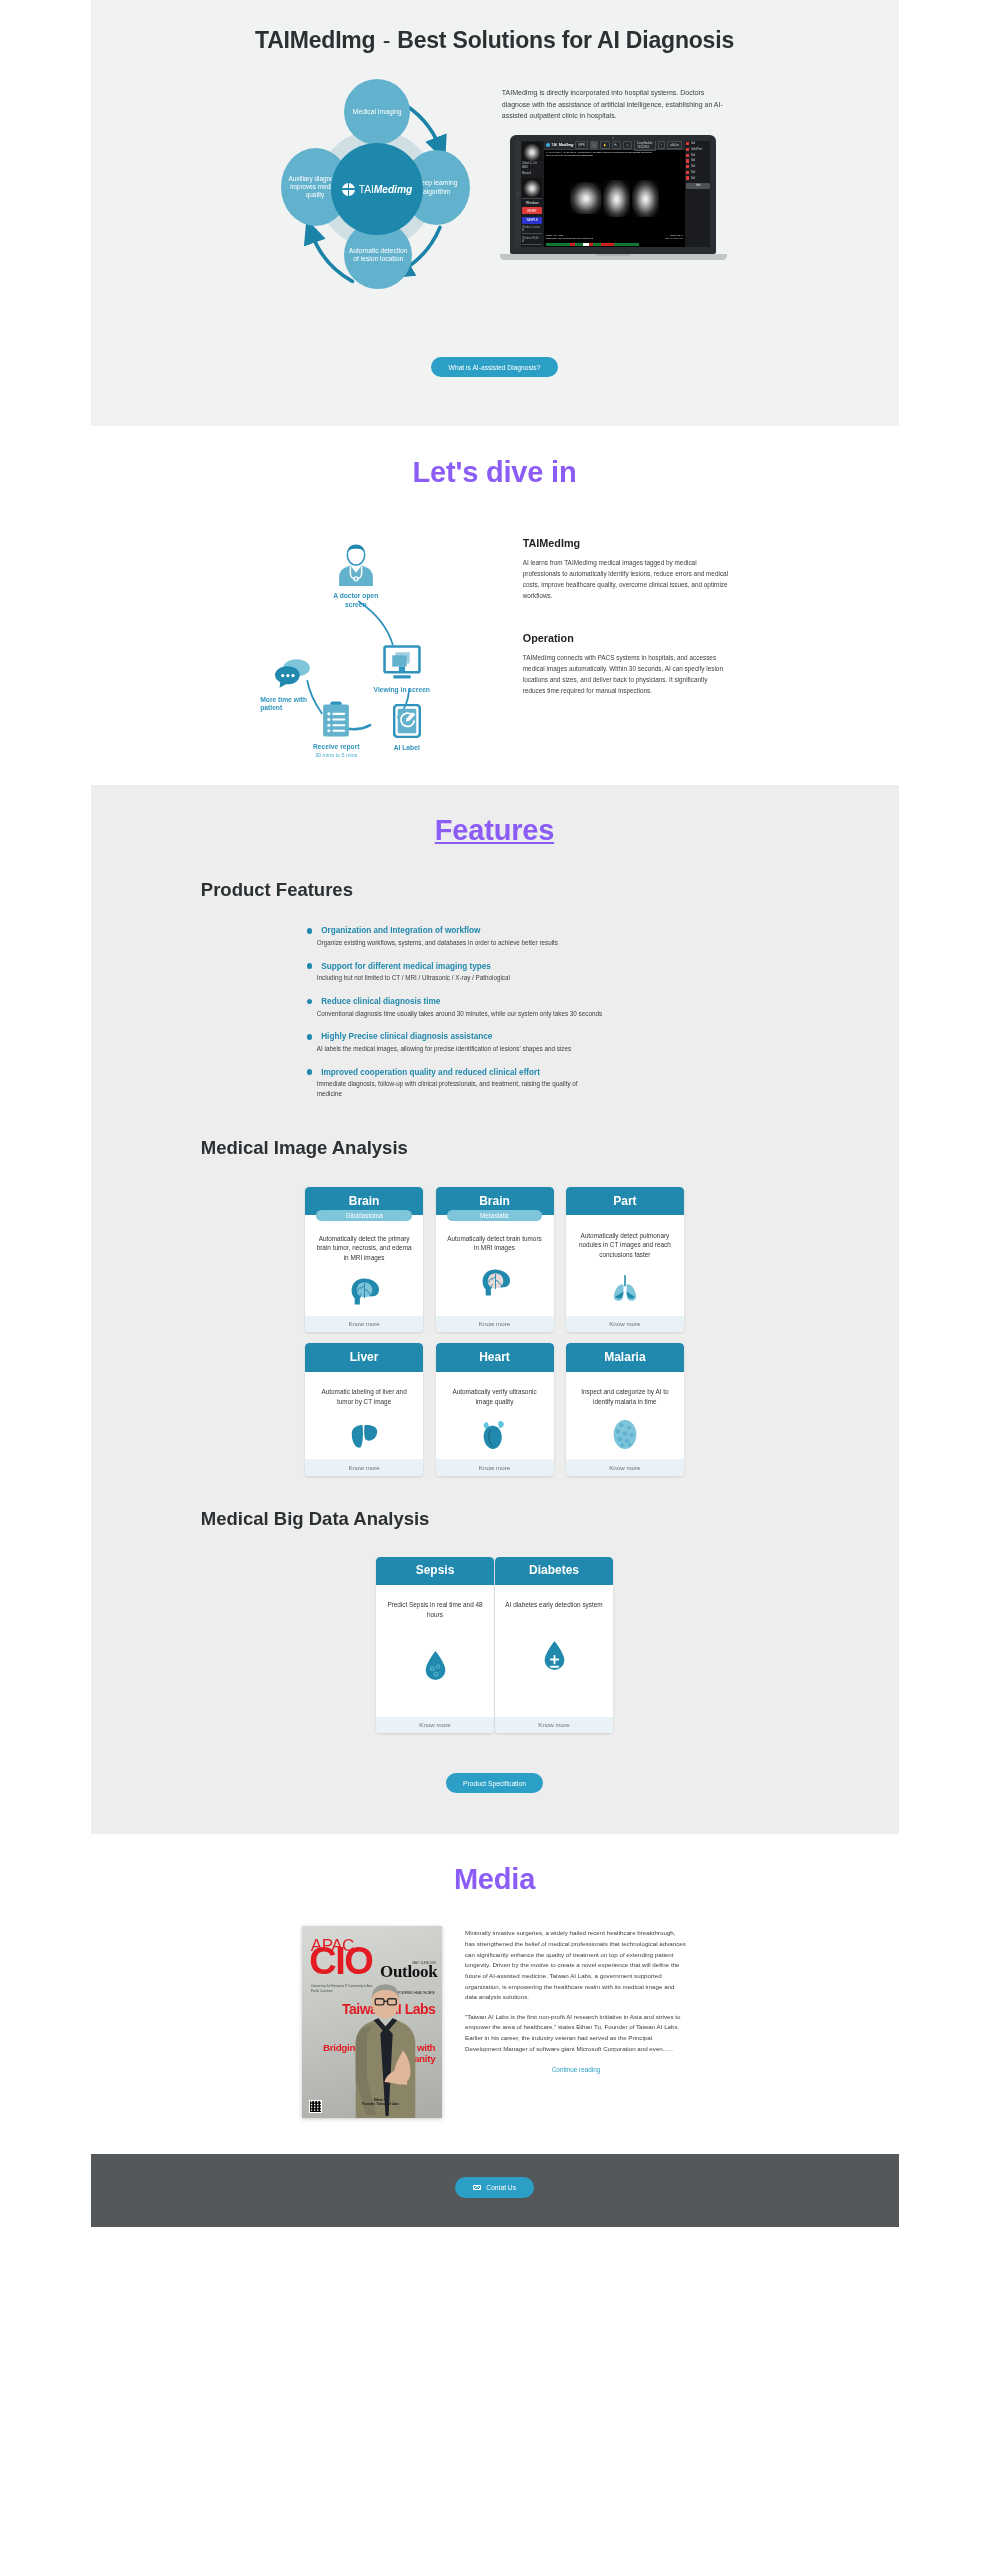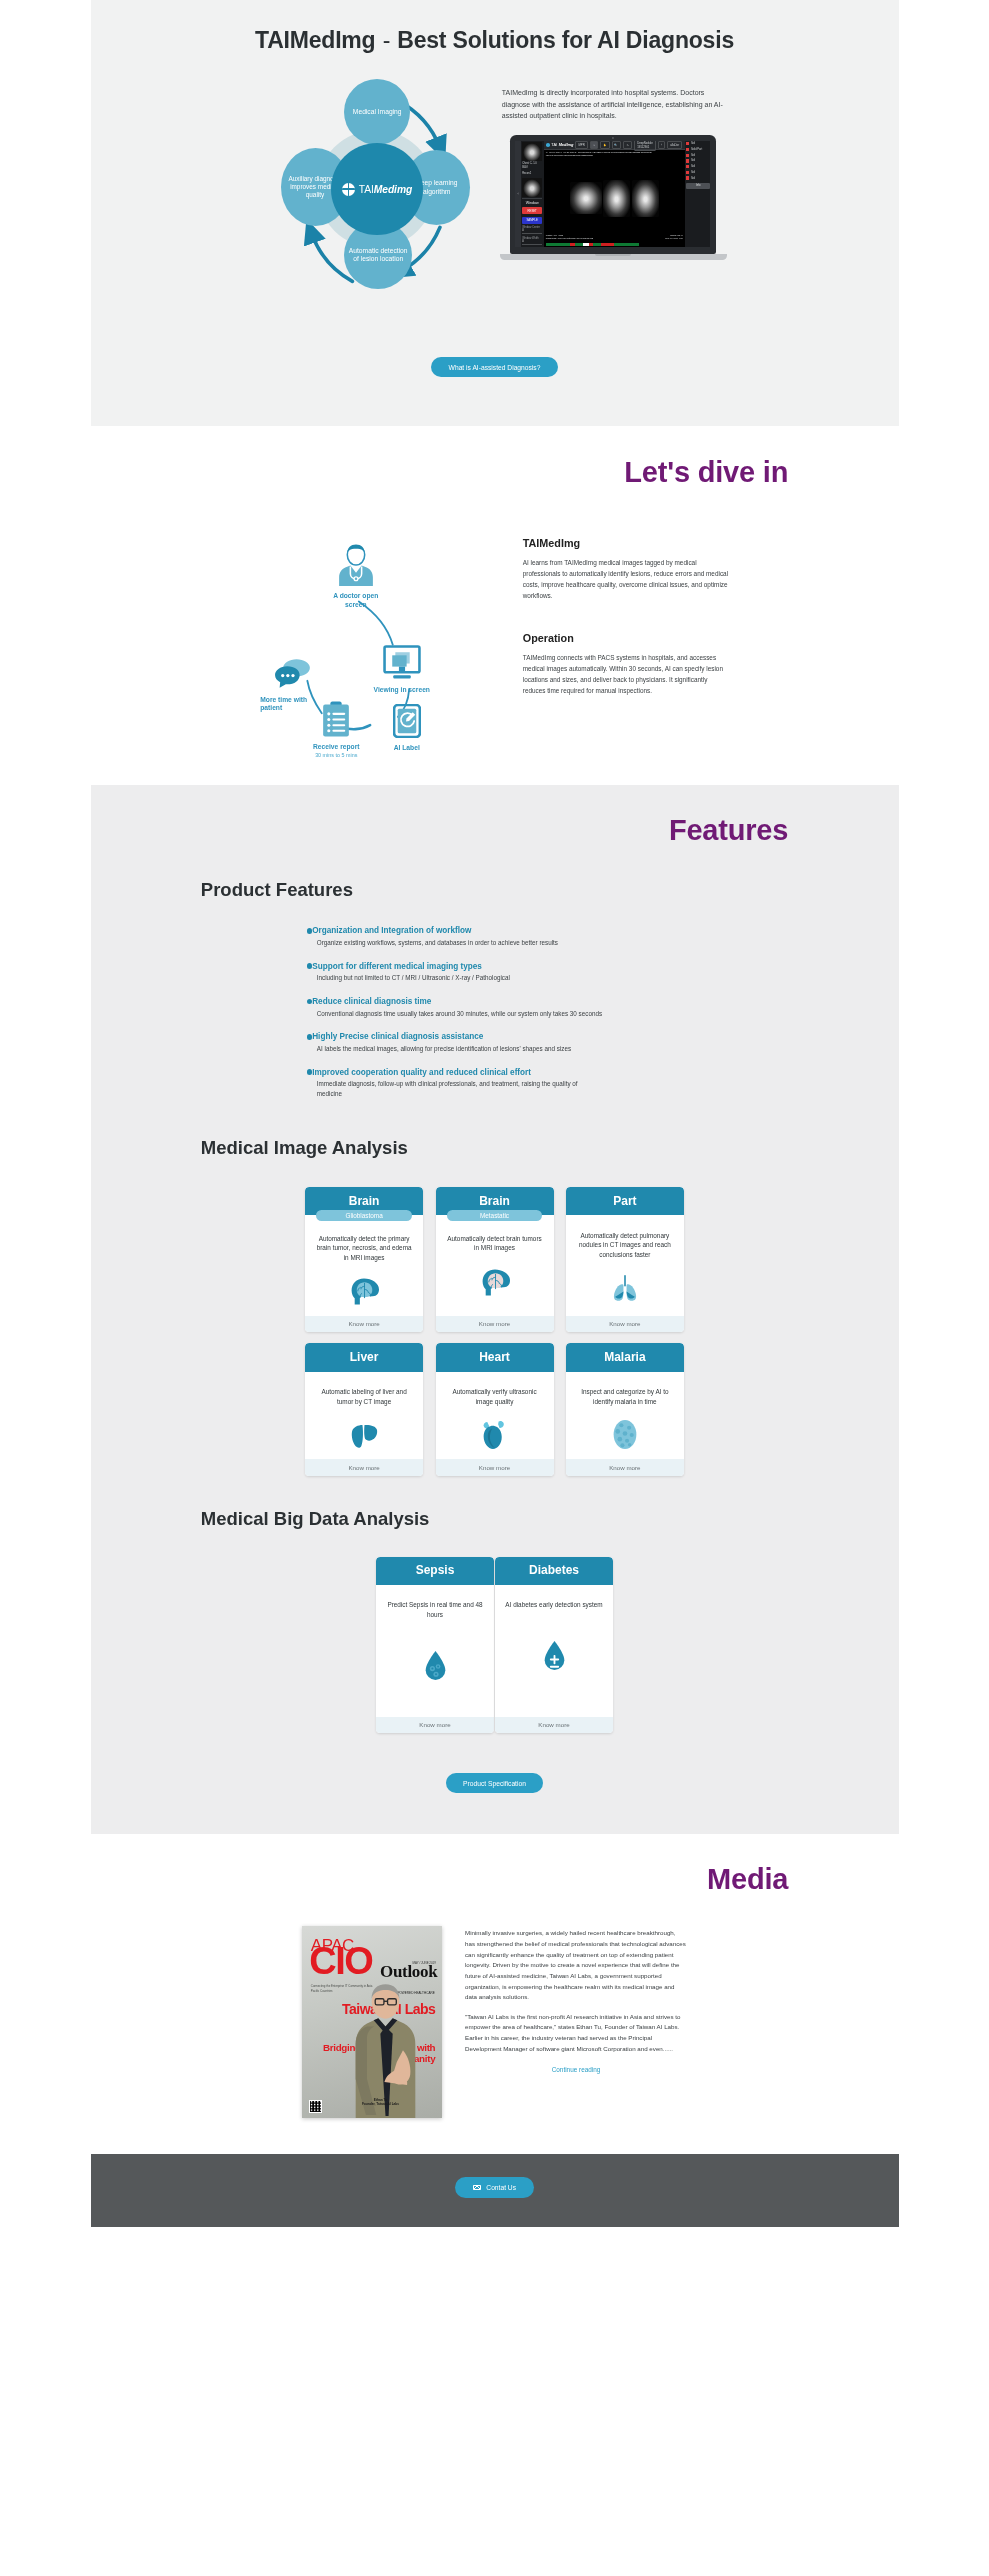--- a/index.html
+++ b/index.html
@@ -9,21 +9,21 @@
     background:#ffffff;
     color:#2b2f31;
     -webkit-font-smoothing:antialiased;
   }
   .page{width:808px;margin:0 auto;}
 
   
   .sec{width:100%;}
   .inner{max-width:608px;margin:0 auto;padding:0 10.3px;}
   h2.sec-title{
-    font-size:29px;font-weight:700;text-align:right;color:#701a75;
+    font-size:29px;font-weight:700;text-align:center;color:#8b5cf6;
     letter-spacing:-0.2px;
   }
   h3.sub-title{
     font-size:18.5px;font-weight:700;text-align:left;color:#2b3033;
   }
 
   
   .hero{background:#f1f2f2;padding:27px 0 49px;}
   .hero-head{font-size:23px;font-weight:700;text-align:center;color:#2b3033;
     letter-spacing:-0.2px;margin-bottom:24px;}
@@ -125,24 +125,24 @@
   .blk-para{font-size:6.4px;line-height:1.75;color:#3a3f42;}
   .blk+.blk{margin-top:30px;}
 
   .wf-node{position:absolute;text-align:center;}
   .wf-lbl{color:#2f93bd;font-weight:700;font-size:6.7px;line-height:1.25;margin-top:3.6px;}
   .wf-sub{color:#4ba9cd;font-size:5.4px;font-weight:400;margin-top:1px;}
   .wf-svg{position:absolute;left:0;top:0;width:247px;height:222px;}
 
   
   .features{background:#ededee;padding:29px 0 41px;}
-  .features h2{margin-bottom:32px;}
+  .features h2{margin-bottom:32px;text-decoration:underline;}
   .feat-list{max-width:376px;margin:0 auto;}
   .feat-item{margin-bottom:14px;}
-  .feat-head{display:flex;align-items:center;gap:0;color:#2089ad;
+  .feat-head{display:flex;align-items:center;gap:9px;color:#2089ad;
     font-weight:700;font-size:8.2px;}
   .bullet{width:5.7px;height:5.7px;border-radius:50%;background:#2089ad;
     flex:0 0 5.7px;}
   .feat-desc{font-size:6.3px;color:#3a3f42;margin-top:2.6px;padding-left:10.3px;
     line-height:1.55;}
   .mia-title{margin-top:38px;margin-bottom:28px;}
 
   .card-grid{display:flex;justify-content:center;gap:12.4px;margin-bottom:11.3px;}
   .card{width:118px;flex:0 0 118px;background:#fff;border-radius:4.1px;
     box-shadow:0 1px 2.6px rgba(0,0,0,.13);overflow:hidden;position:relative;

